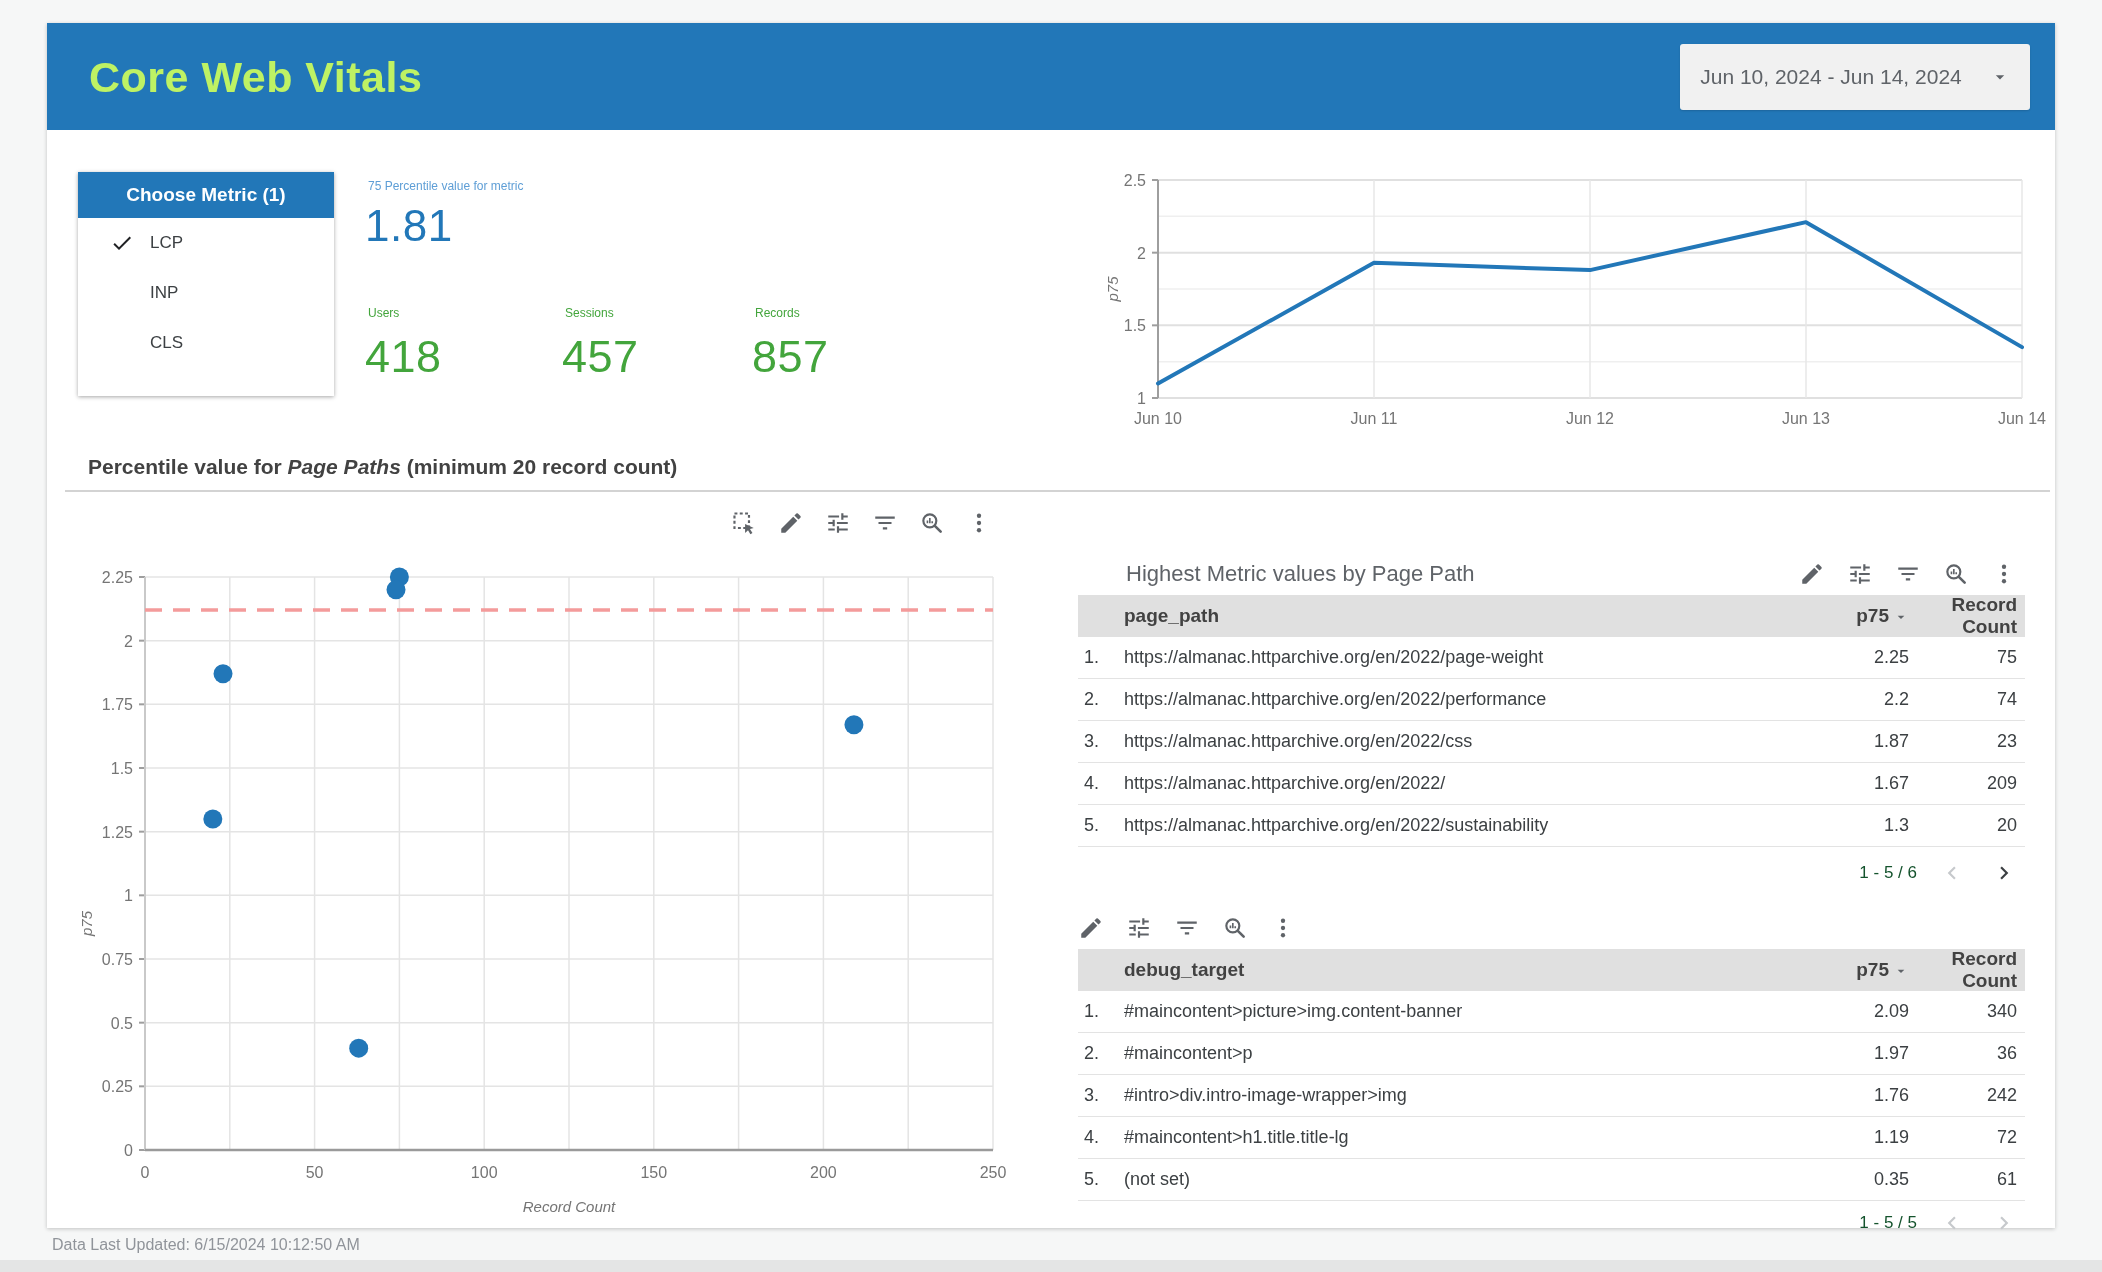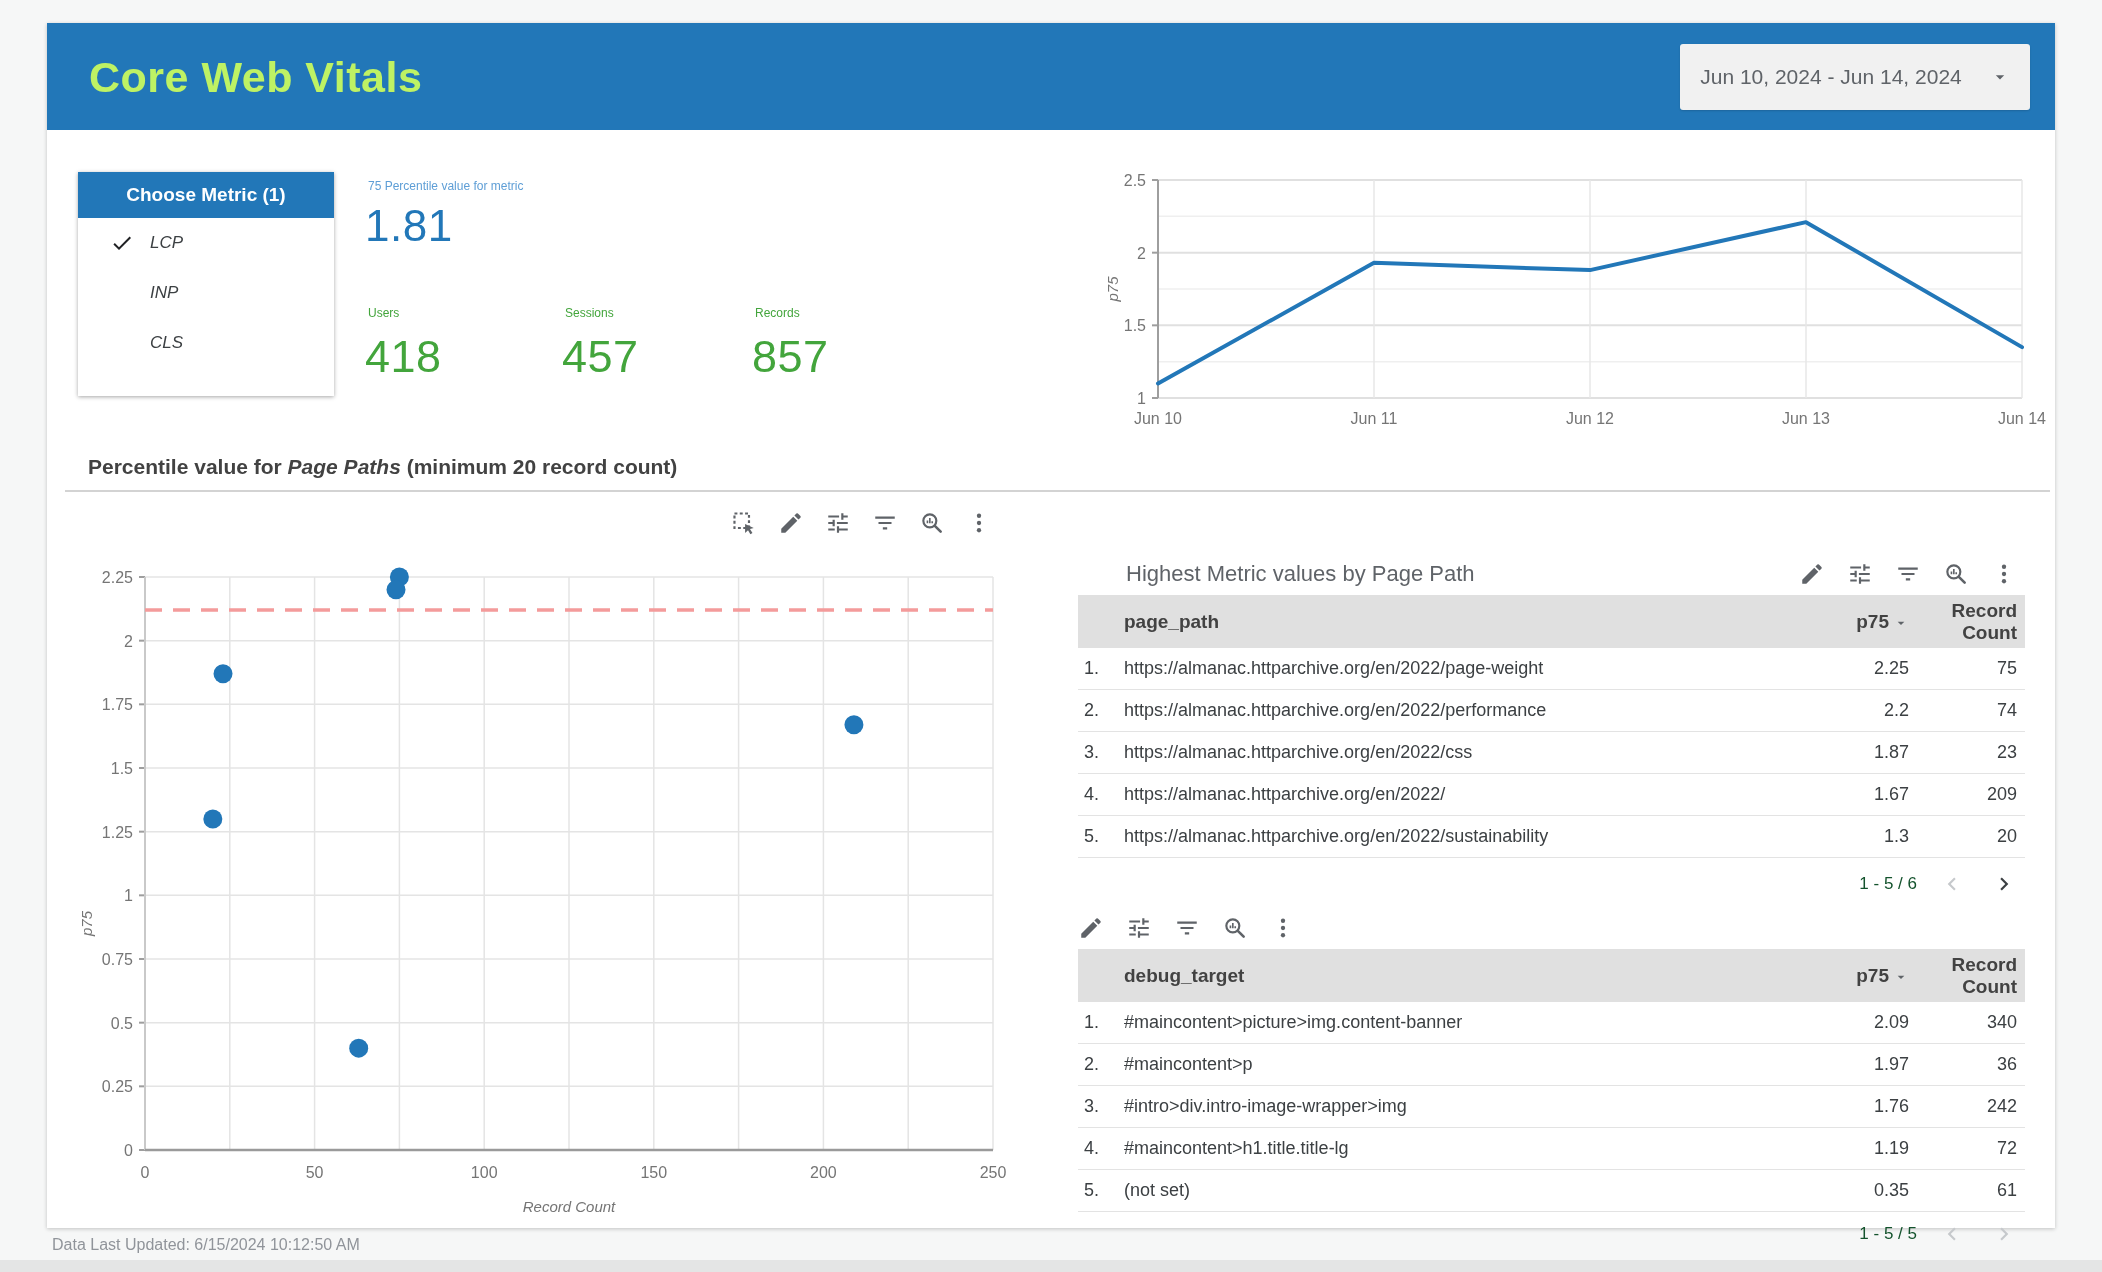--- a/index.html
+++ b/index.html
@@ -31,41 +31,41 @@
   .mpanel{
     position:absolute;left:31px;top:149px;width:256px;height:224px;
     background:#fff;box-shadow:0 1px 4px rgba(0,0,0,.35);
   }
   .mpanel-h{
     height:46px;background:#2277b8;color:#fff;font-weight:bold;font-size:19px;
     display:flex;align-items:center;justify-content:center;cursor:pointer;
   }
   .mitem{
     position:relative;height:50px;display:flex;align-items:center;
-    padding-left:72px;font-size:17px;color:#3c4043;cursor:pointer;font-style:italic;
+    padding-left:72px;font-size:17px;color:#3c4043;cursor:pointer;
   }
   .mitem .check{position:absolute;left:32px;top:13px;width:24px;height:24px;color:#202124;}
   
   .sc-label{position:absolute;font-size:12px;}
   .sc-value{position:absolute;font-size:45px;letter-spacing:.5px;}
   
   .section-title{position:absolute;left:41px;top:432px;font-size:21px;font-weight:bold;color:#424242;}
   .section-title .ital{font-style:italic;}
   .divider{position:absolute;left:18px;top:467px;width:1985px;border-top:2px solid #d3d3d3;}
   
   .toolbar{display:flex;align-items:center;}
   .scatter-toolbar{position:absolute;left:684px;top:487px;gap:21px;}
   .tb-icon{width:26px;height:26px;color:#5f6368;cursor:pointer;}
   
   .tcard{position:absolute;left:1031px;width:947px;}
   .tc-head{height:42px;display:flex;align-items:center;}
   .tc-title{flex:1;padding-left:48px;font-size:22px;color:#5f6368;}
   .tc-icons{display:flex;gap:22px;padding-right:8px;}
   .tc-header{
-    height:53px;background:#e0e0e0;display:flex;align-items:center;
+    height:42px;background:#e0e0e0;display:flex;align-items:center;
     font-weight:bold;font-size:19px;color:#424242;
   }
   .col-idx{width:46px;padding-left:6px;box-sizing:border-box;}
   .col-key{flex:1;overflow:hidden;white-space:nowrap;}
   .col-p75{width:120px;text-align:right;display:flex;justify-content:flex-end;align-items:center;gap:4px;}
   .col-cnt{width:116px;text-align:right;padding-right:8px;box-sizing:border-box;line-height:1.15;}
   .sort-caret{width:16px;height:16px;color:#5f6368;}
   .trow{
     height:41px;display:flex;align-items:center;border-bottom:1px solid #e3e3e3;
     font-size:18px;color:#3c4043;

